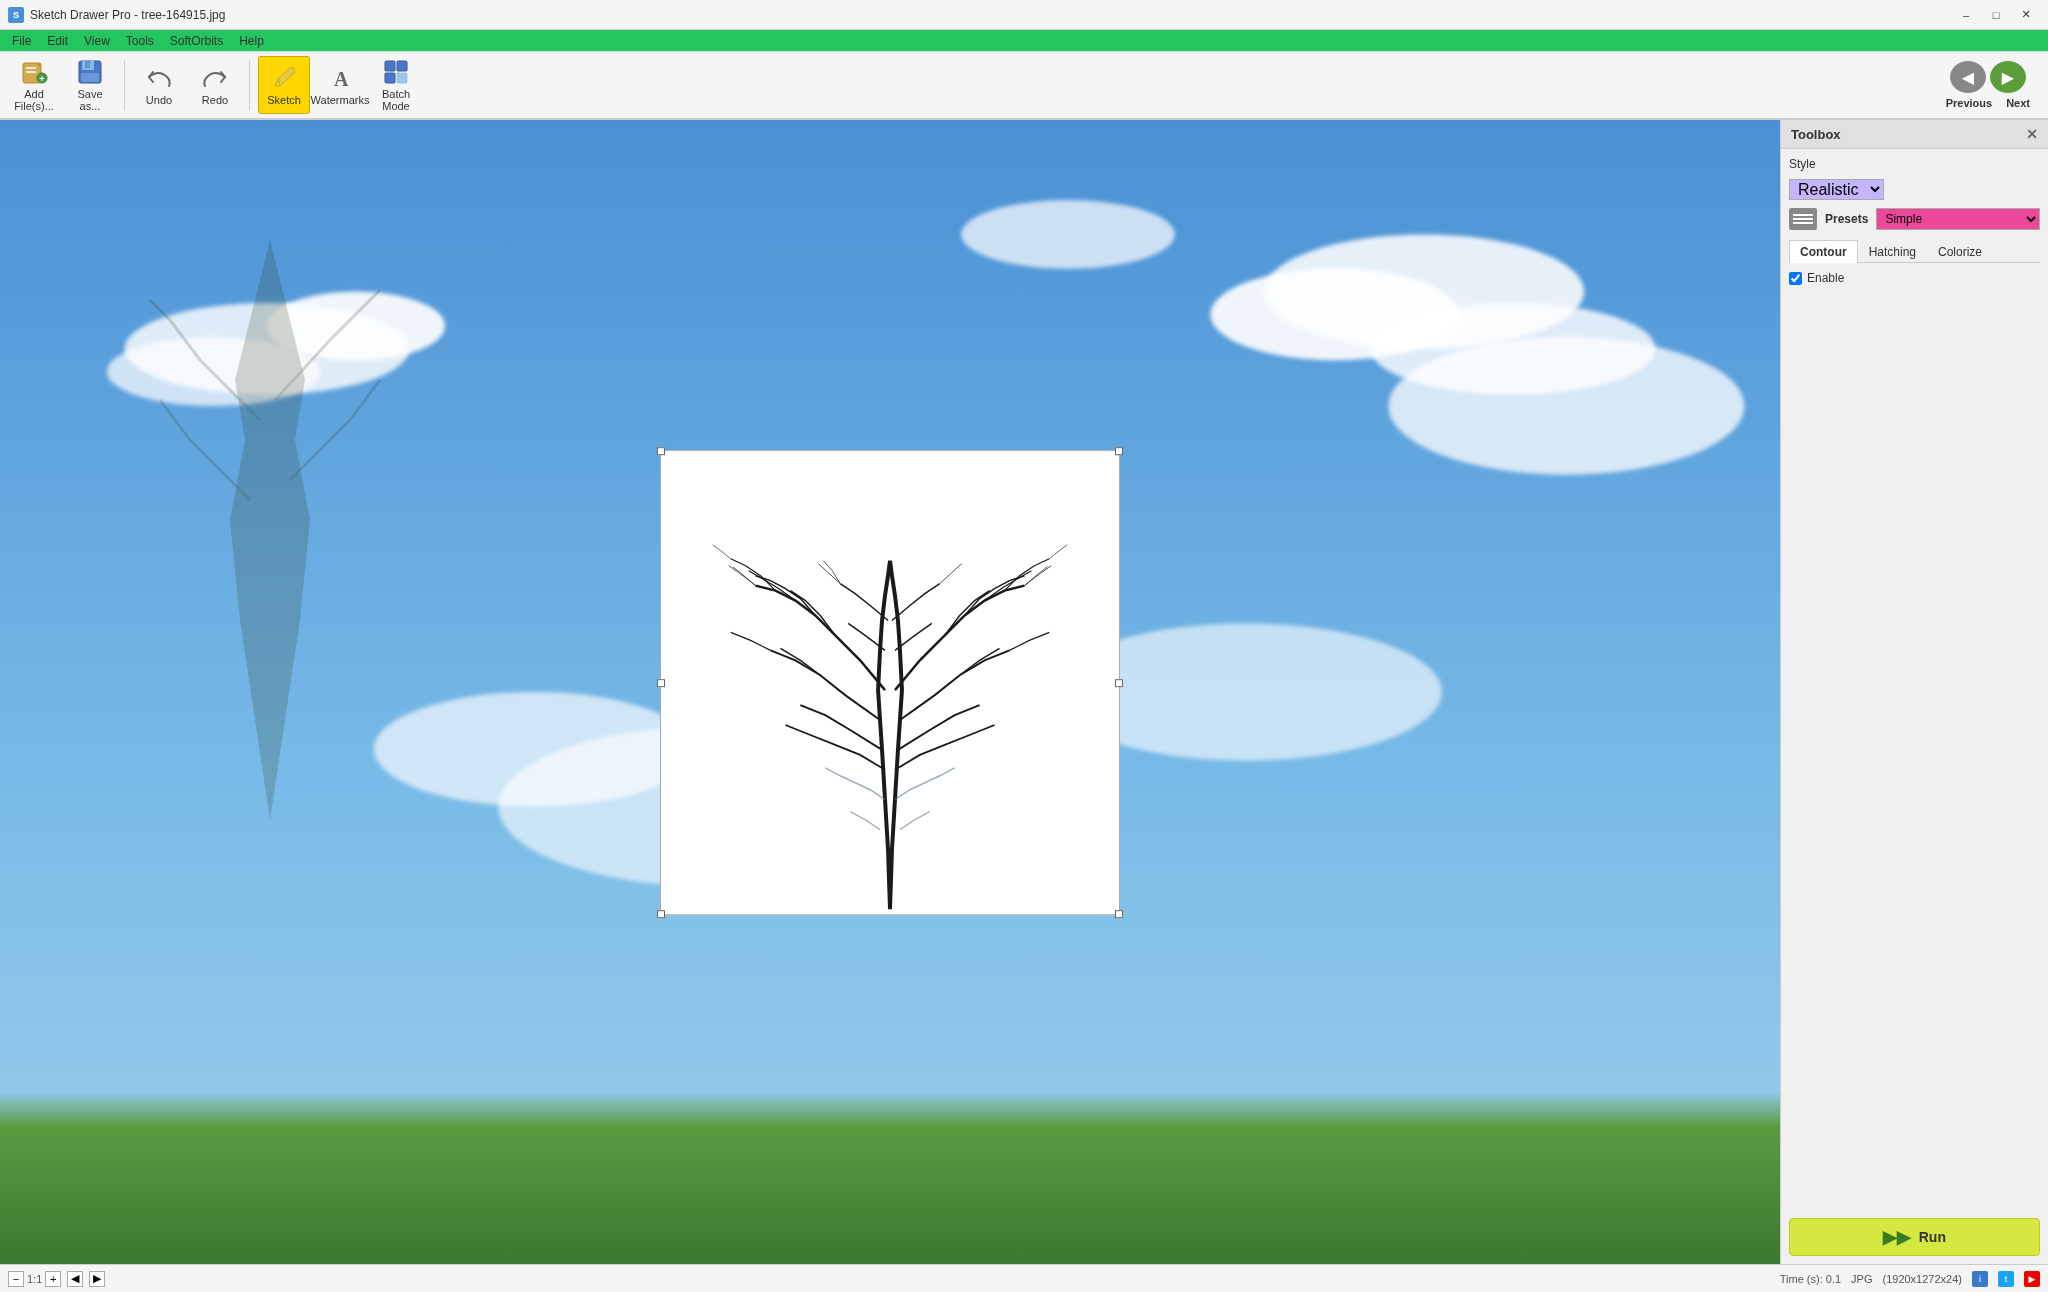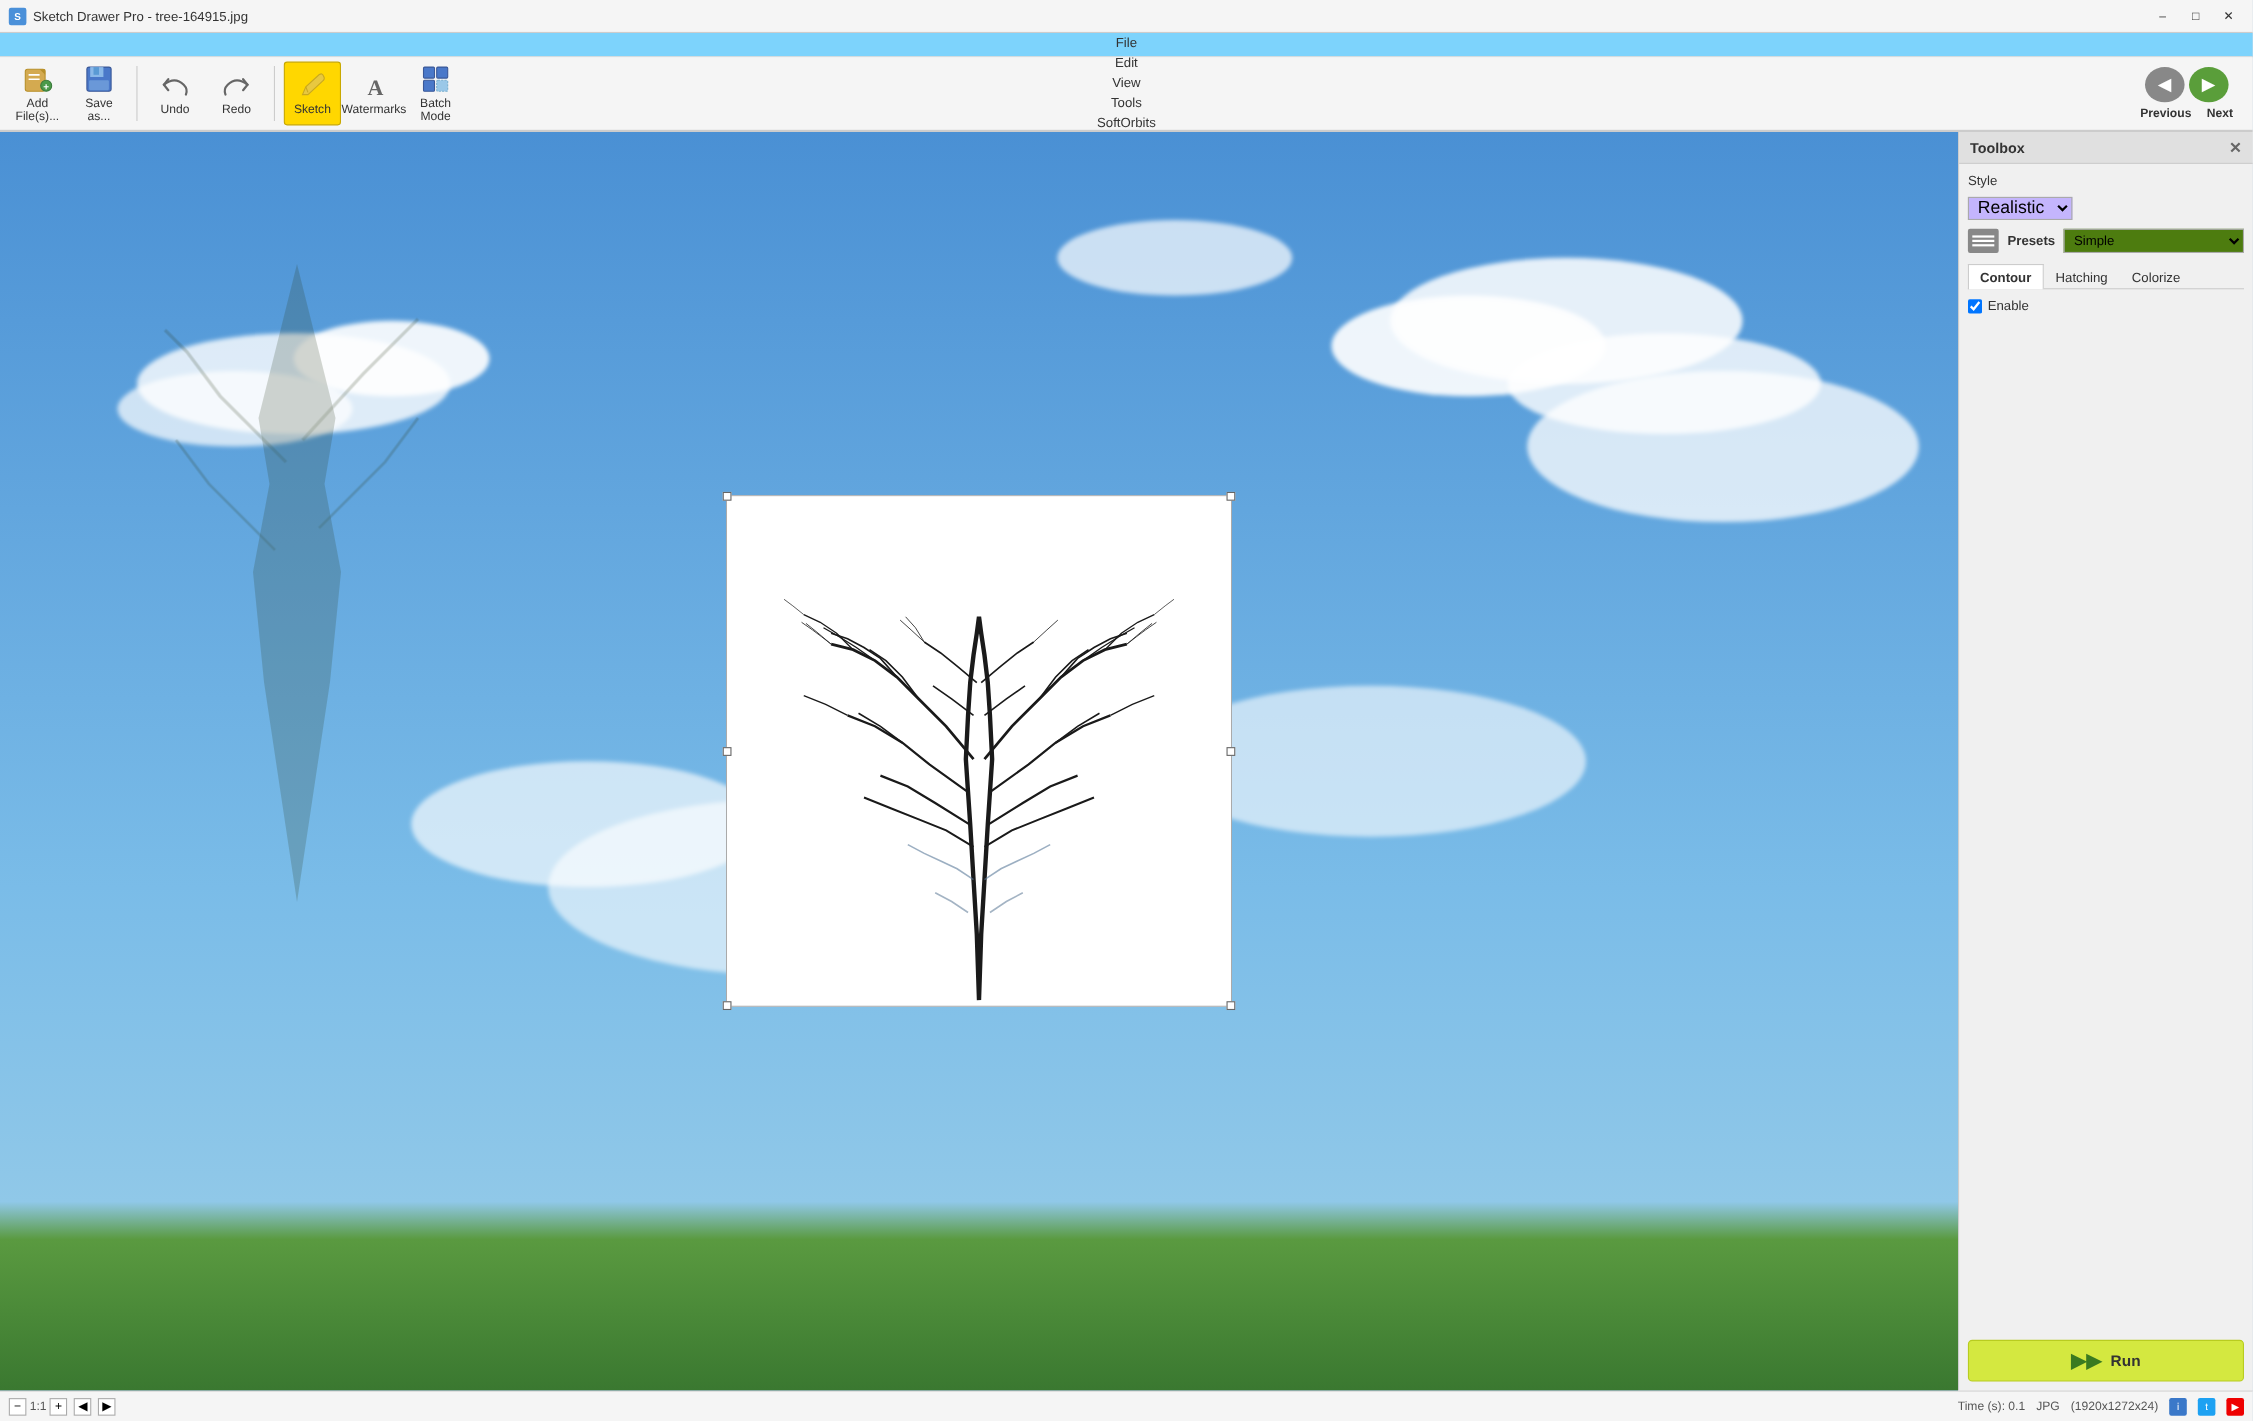--- a/index.html
+++ b/index.html
@@ -16,26 +16,25 @@
       padding: 0 8px;
     }
     .title-bar-left { display: flex; align-items: center; gap: 6px; font-size: 12px; color: #333; }
     .title-bar-left .app-icon { width: 16px; height: 16px; background: #4a90d9; border-radius: 2px; display: flex; align-items: center; justify-content: center; color: white; font-size: 9px; font-weight: bold; }
     .title-bar-controls { display: flex; gap: 2px; }
     .title-bar-controls button { width: 28px; height: 20px; border: none; background: #f5f5f5; cursor: pointer; font-size: 11px; color: #333; }
 
     
     .menu-bar {
       height: 22px;
-      background: #7dd3fc;
+      background: #22c55e;
       border-bottom: 1px solid #ddd;
       display: flex;
       align-items: center;
       padding: 0 4px;
-      flex-direction: column;
     }
     .menu-item { padding: 2px 8px; font-size: 12px; color: #333; cursor: pointer; }
 
     
     .toolbar {
       height: 68px;
       background: #f5f5f5;
       border-bottom: 2px solid #ccc;
       display: flex;
       align-items: center;
@@ -152,21 +151,21 @@
     }
     .presets-label { font-size: 12px; color: #333; font-weight: bold; }
     .presets-icon { width: 28px; height: 22px; background: #888; border-radius: 2px; display: flex; align-items: center; justify-content: center; }
     .presets-icon-lines { display: flex; flex-direction: column; gap: 2px; }
     .presets-icon-line { width: 20px; height: 2px; background: white; }
     .presets-select-wrap { flex: 1; display: flex; }
     .presets-select {
       flex: 1;
       height: 22px;
       border: 1px solid #aaa;
-      background: #4d7c0f;
+      background: #ec4899;
       font-size: 12px;
       padding: 0 4px;
     }
 
     
     .tabs {
       display: flex;
       border-bottom: 1px solid #ccc;
       margin-bottom: 8px;
     }

